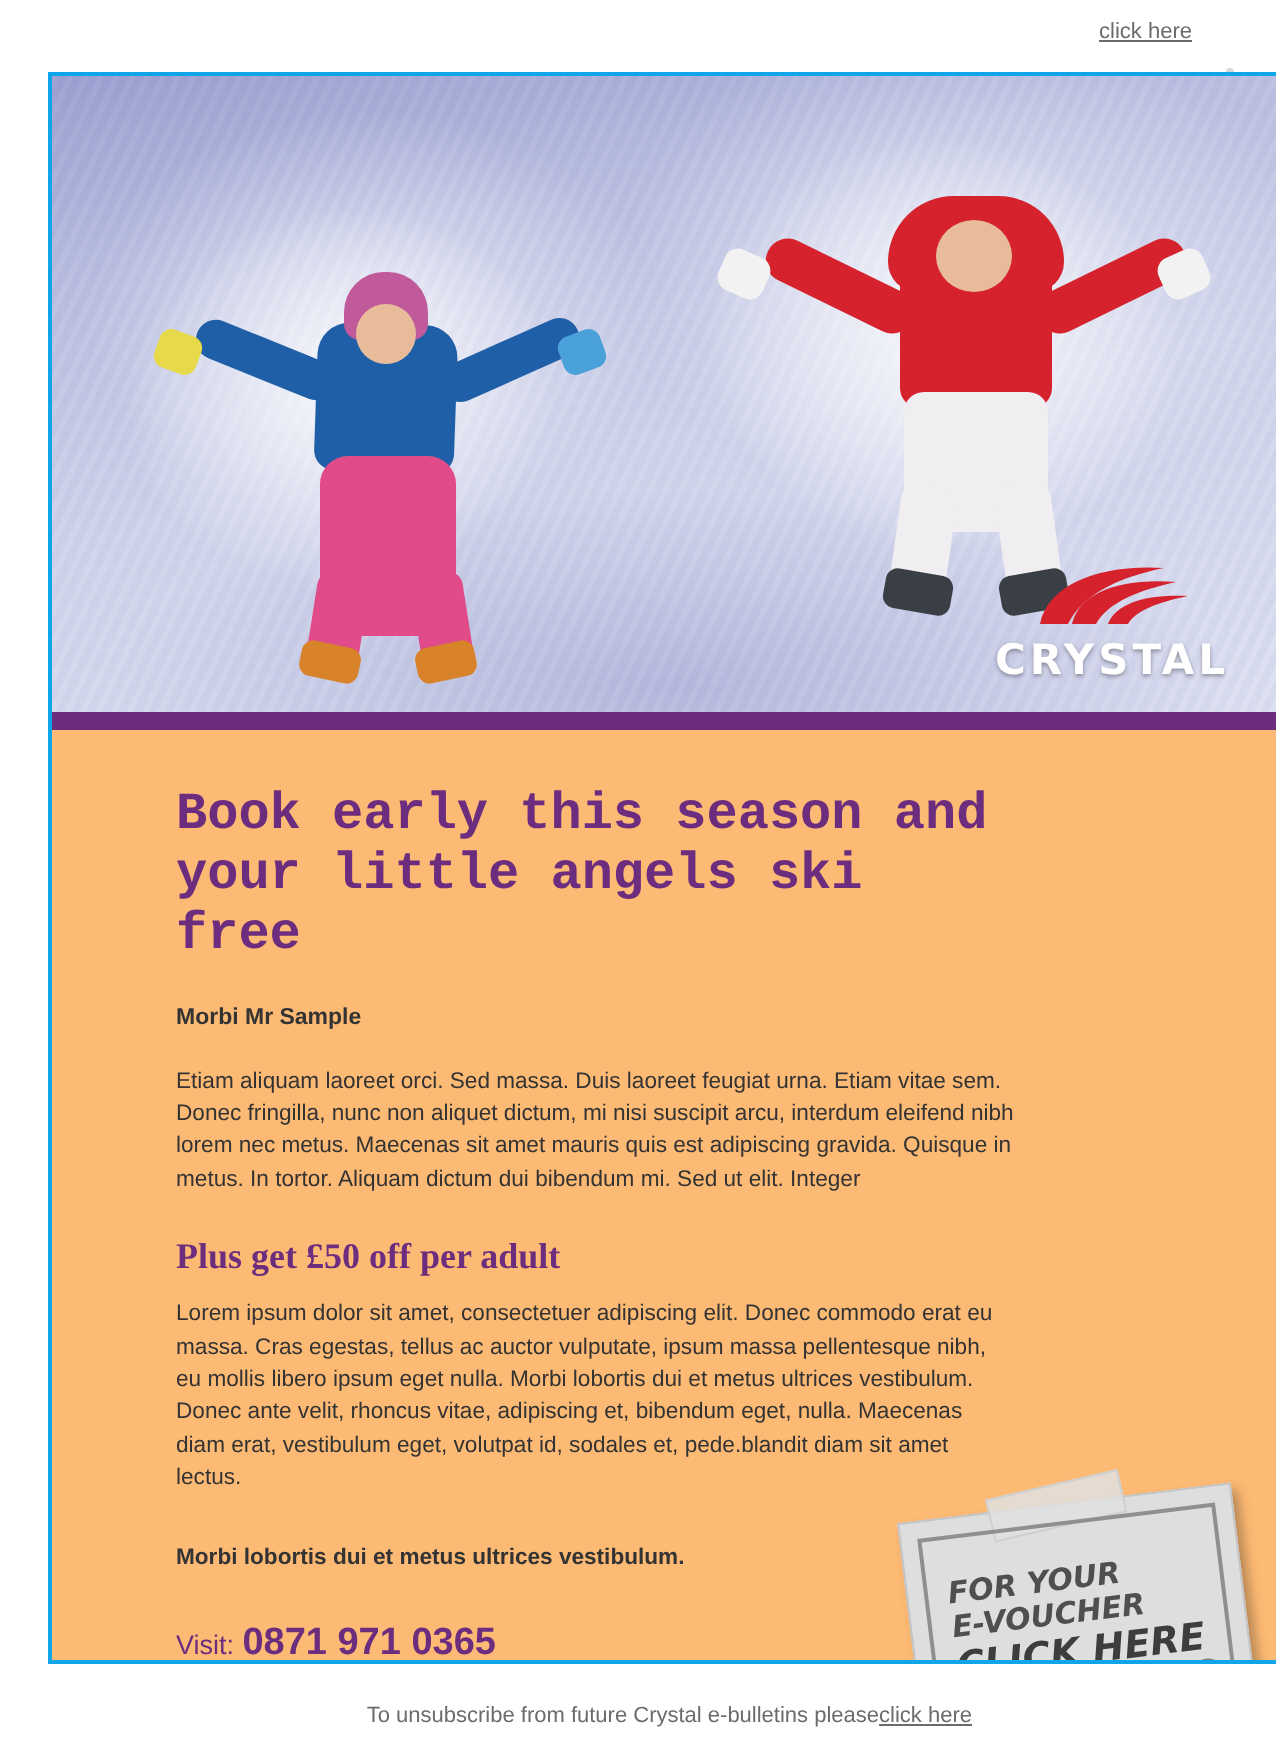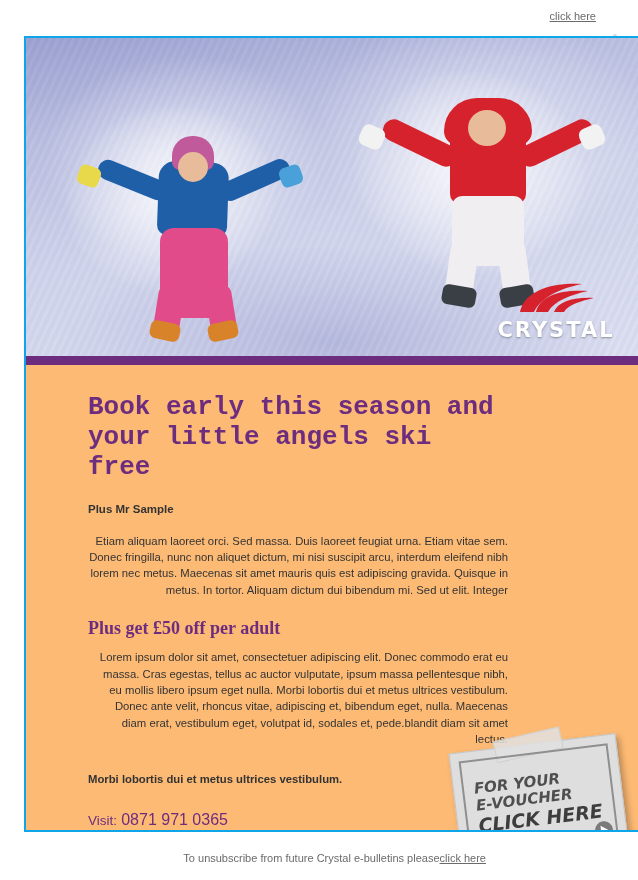--- a/index.html
+++ b/index.html
@@ -260,21 +260,20 @@
     font-weight: bold;
     color: #333;
     margin-bottom: 18px;
   }
   p.body-copy {
     font-size: 11.3px;
     line-height: 1.45;
     color: #333;
     margin: 0 0 14px 0;
     max-width: 420px;
-    text-align: right;
   }
   h2.subhead {
     font-family: Liberation Serif, serif;
     font-size: 18px;
     color: #6d2d7e;
     font-weight: bold;
     margin: 20px 0 10px 0;
   }
   p.bold-line {
     font-size: 11.3px;
@@ -286,22 +285,22 @@
     margin-top: 26px;
     color: #6d2d7e;
   }
   .contact .row {
     font-size: 15px;
     margin-bottom: 7px;
     color: #6d2d7e;
   }
   .contact .label { font-size: 13.5px; }
   .contact .value {
-    font-weight: normal;
-    font-size: 16px;
+    font-weight: bold;
+    font-size: 19px;
   }
   .contact .value a {
     color: #6d2d7e;
     text-decoration: underline;
   }
 
   
   .voucher {
     position: absolute;
     right: 20px;
@@ -426,21 +425,21 @@
         </svg>
       </div>
       <div class="wordmark">CRYSTAL</div>
     </div>
   </div>
 
   <div class="divider"></div>
 
   <div class="content">
     <h1 class="headline">Book early this season and your little angels ski free</h1>
-    <div class="salutation">Plus Mr Sample</div>
+    <div class="salutation">Morbi Mr Sample</div>
     <p class="body-copy">Etiam aliquam laoreet orci. Sed massa. Duis laoreet feugiat urna. Etiam vitae sem. Donec fringilla, nunc non aliquet dictum, mi nisi suscipit arcu, interdum eleifend nibh lorem nec metus. Maecenas sit amet mauris quis est adipiscing gravida. Quisque in metus. In tortor. Aliquam dictum dui bibendum mi. Sed ut elit. Integer</p>
 
     <h2 class="subhead">Plus get £50 off per adult</h2>
     <p class="body-copy">Lorem ipsum dolor sit amet, consectetuer adipiscing elit. Donec commodo erat eu massa. Cras egestas, tellus ac auctor vulputate, ipsum massa pellentesque nibh, eu mollis libero ipsum eget nulla. Morbi lobortis dui et metus ultrices vestibulum. Donec ante velit, rhoncus vitae, adipiscing et, bibendum eget, nulla. Maecenas diam erat, vestibulum eget, volutpat id, sodales et, pede.blandit diam sit amet lectus.</p>
 
     <p class="bold-line">Morbi lobortis dui et metus ultrices vestibulum.</p>
 
     <div class="contact">
       <div class="row">
         <span class="label">Visit:</span>

